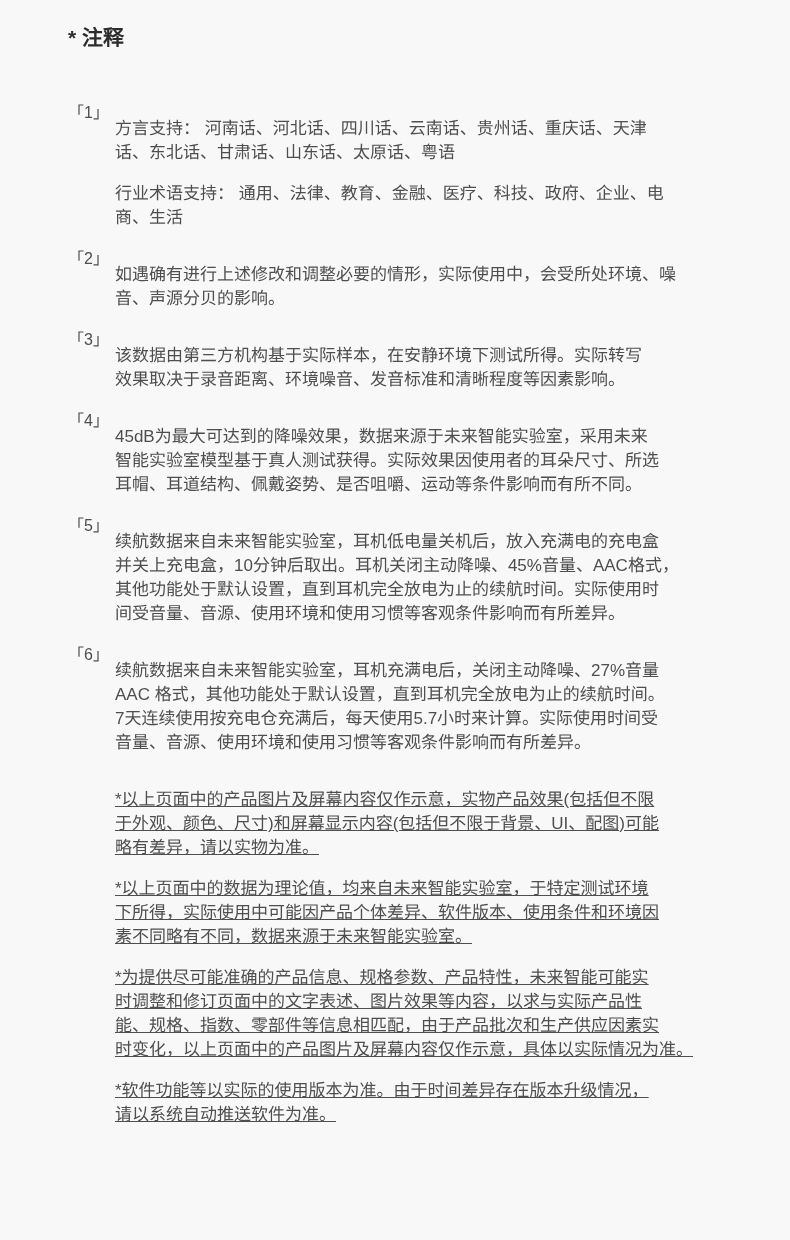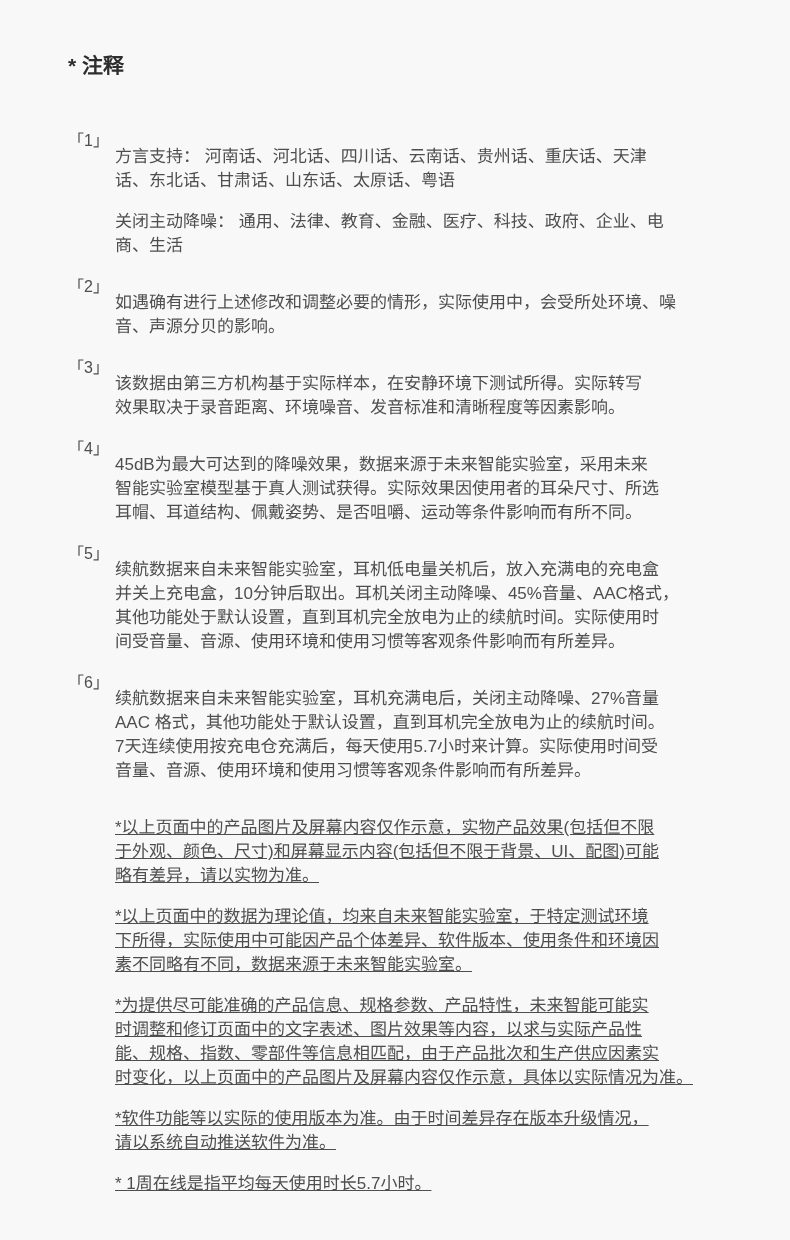--- a/index.html
+++ b/index.html
@@ -10,21 +10,21 @@
     width: 790px;
     height: 1240px;
     background: #f8f8f8;
     font-family: "Liberation Sans", "DejaVu Sans", sans-serif;
     color: #4e4e4e;
     overflow: hidden;
   }
   .page {
     box-sizing: border-box;
     width: 790px;
-    padding: 52px 60px 0 68px;
+    padding: 24px 60px 0 68px;
   }
   .page-title {
     margin: 0 0 49px 0;
     font-size: 21px;
     line-height: 28px;
     font-weight: 700;
     color: #2d2d2d;
   }
   .note {
     display: flex;
@@ -61,21 +61,21 @@
 
   <h1 class="page-title">* 注释</h1>
 
   <section class="notes">
 
     <div class="note">
       <span class="note-marker">「1」</span>
       <div class="note-body">
         <p class="para">方言支持： 河南话、河北话、四川话、云南话、贵州话、重庆话、天津
 话、东北话、甘肃话、山东话、太原话、粤语</p>
-        <p class="para">关闭主动降噪： 通用、法律、教育、金融、医疗、科技、政府、企业、电
+        <p class="para">行业术语支持： 通用、法律、教育、金融、医疗、科技、政府、企业、电
 商、生活</p>
       </div>
     </div>
 
     <div class="note">
       <span class="note-marker">「2」</span>
       <div class="note-body">
         <p class="para">如遇确有进行上述修改和调整必要的情形，实际使用中，会受所处环境、噪
 音、声源分贝的影响。</p>
       </div>
@@ -126,16 +126,15 @@
 略有差异，请以实物为准。</p>
     <p class="para">*以上页面中的数据为理论值，均来自未来智能实验室，于特定测试环境
 下所得，实际使用中可能因产品个体差异、软件版本、使用条件和环境因
 素不同略有不同，数据来源于未来智能实验室。</p>
     <p class="para">*为提供尽可能准确的产品信息、规格参数、产品特性，未来智能可能实
 时调整和修订页面中的文字表述、图片效果等内容，以求与实际产品性
 能、规格、指数、零部件等信息相匹配，由于产品批次和生产供应因素实
 时变化，以上页面中的产品图片及屏幕内容仅作示意，具体以实际情况为准。</p>
     <p class="para">*软件功能等以实际的使用版本为准。由于时间差异存在版本升级情况，
 请以系统自动推送软件为准。</p>
-    <p class="para">* 1周在线是指平均每天使用时长5.7小时。</p>
   </section>
 
 </div>
 
 </body></html>

